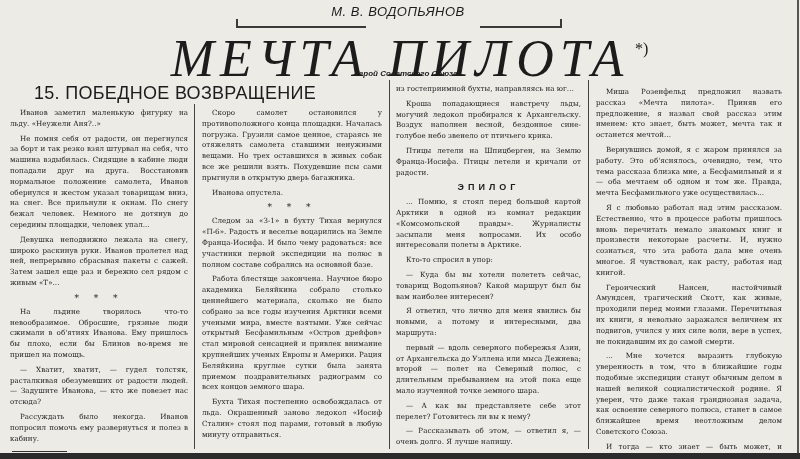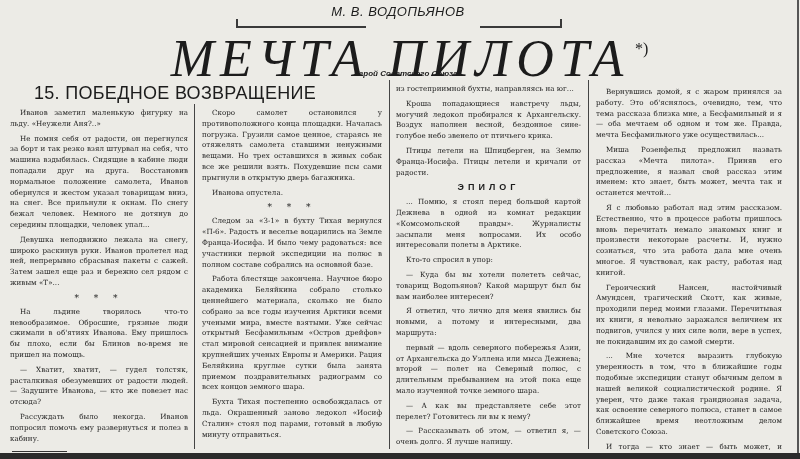--- a/index.html
+++ b/index.html
@@ -104,34 +104,34 @@
     <p>Работа блестяще закончена. Научное бюро академика Беляйкина собрало столько ценнейшего материала, сколько не было собрано за все годы изучения Арктики всеми учеными мира, вместе взятыми. Уже сейчас открытый Бесфамильным «Остров дрейфов» стал мировой сенсацией и привлек внимание крупнейших ученых Европы и Америки. Рация Беляйкина круглые сутки была занята приемом поздравительных радиограмм со всех концов земного шара.</p>
     <p>Бухта Тихая постепенно освобождалась от льда. Окрашенный заново ледокол «Иосиф Сталин» стоял под парами, готовый в любую минуту отправиться.</p>
   </div>
   <div class="vline" style="left:389px; top:80px; height:369px;"></div>
 
   <div class="col col3">
     <p class="noind">из гостеприимной бухты, направляясь на юг...</p>
     <p>Кроша попадающиеся навстречу льды, могучий ледокол пробирался к Архангельску. Воздух наполнен весной, бездонное сине-голубое небо звенело от птичьего крика.</p>
     <p>Птицы летели на Шпицберген, на Землю Франца-Иосифа. Птицы летели и кричали от радости.</p>
     <div class="epilog-h">ЭПИЛОГ</div>
-    <p>... Помню, я стоял перед большой картой Дежнева в одной из комнат редакции «Комсомольской правды». Журналисты засыпали меня вопросами. Их особо интересовали полеты в Арктике.</p>
+    <p>... Помню, я стоял перед большой картой Арктики в одной из комнат редакции «Комсомольской правды». Журналисты засыпали меня вопросами. Их особо интересовали полеты в Арктике.</p>
     <p>Кто-то спросил в упор:</p>
     <p>— Куда бы вы хотели полететь сейчас, товарищ Водопьянов? Какой маршрут был бы вам наиболее интересен?</p>
     <p>Я ответил, что лично для меня явились бы новыми, а потому и интересными, два маршрута:</p>
     <p>первый — вдоль северного побережья Азии, от Архангельска до Уэллена или мыса Дежнева; второй — полет на Северный полюс, с длительным пребыванием на этой пока еще мало изученной точке земного шара.</p>
     <p>— А как вы представляете себе этот перелет? Готовитесь ли вы к нему?</p>
     <p>— Рассказывать об этом, — ответил я, — очень долго. Я лучше напишу.</p>
     <p>И я очень кратко рассказал товарищам то, что написано.</p>
   </div>
   <div class="vline" style="left:588px; top:80px; height:369px;"></div>
 
   <div class="col col4">
+    <p>Миша Розенфельд предложил назвать рассказ «Мечта пилота». Приняв его предложение, я назвал свой рассказ этим именем: кто знает, быть может, мечта так и останется мечтой...</p>
     <p>Вернувшись домой, я с жаром принялся за работу. Это об'яснялось, очевидно, тем, что тема рассказа близка мне, а Бесфамильный и я — оба мечтаем об одном и том же. Правда, мечта Бесфамильного уже осуществилась...</p>
-    <p>Миша Розенфельд предложил назвать рассказ «Мечта пилота». Приняв его предложение, я назвал свой рассказ этим именем: кто знает, быть может, мечта так и останется мечтой...</p>
     <p>Я с любовью работал над этим рассказом. Естественно, что в процессе работы пришлось вновь перечитать немало знакомых книг и произвести некоторые расчеты. И, нужно сознаться, что эта работа дала мне очень многое. Я чувствовал, как расту, работая над книгой.</p>
     <p>Героический Нансен, настойчивый Амундсен, трагический Скотт, как живые, проходили перед моими глазами. Перечитывая их книги, я невольно заражался величием их подвигов, учился у них силе воли, вере в успех, не покидавшим их до самой смерти.</p>
     <p>... Мне хочется выразить глубокую уверенность в том, что в ближайшие годы подобные экспедиции станут обычным делом в нашей великой социалистической родине. Я уверен, что даже такая грандиозная задача, как освоение северного полюса, станет в самое ближайшее время неотложным делом Советского Союза.</p>
     <p>И тогда — кто знает — быть может, и осуществится «мечта пилота»...</p>
   </div>
 
   <div class="rule-right"></div>
   <div class="bottom-bar"></div>
 </div>
 

